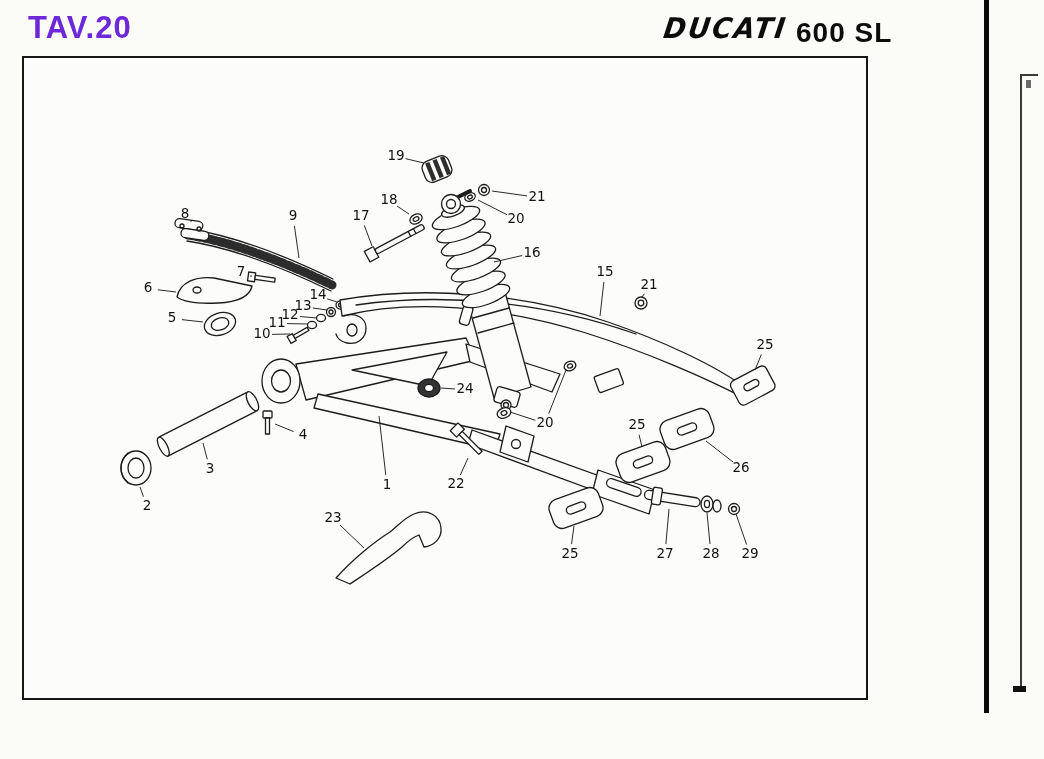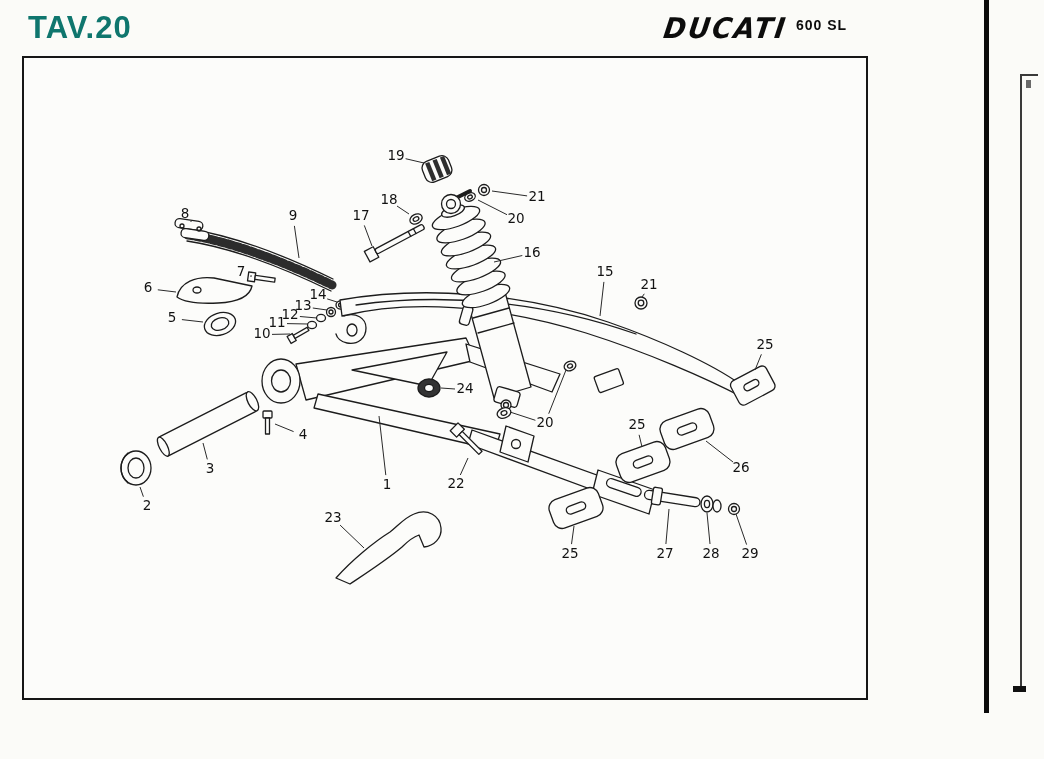--- a/index.html
+++ b/index.html
@@ -1,25 +1,25 @@
 <!DOCTYPE html>
 <html><head>
 <meta charset="utf-8">
 <style>
   * { margin:0; padding:0; box-sizing:border-box; }
   html,body { background:#e8e8e5; }
   body { width:1044px; height:759px; font-family:"Liberation Sans", sans-serif; }
   .page { position:relative; width:1044px; height:759px; background:#fbfbf8; overflow:hidden; }
 
   .tav-label { position:absolute; left:28px; top:10px; font-size:31px; font-weight:800;
-               letter-spacing:1px; color:#0f766e;text-align:center; }
+               letter-spacing:1px; color:#6d28d9;text-align:center; }
   .brand-logo { position:absolute; left:664px; top:13px; font-size:27px; font-weight:900;
                 font-style:italic; letter-spacing:2px; color:#0c0c0c;
                 transform:skewX(-8deg) scaleY(1.05); font-family:"DejaVu Sans", sans-serif; }
-  .model-label { position:absolute; left:796px; top:17px; font-size:14px; font-weight:800;
+  .model-label { position:absolute; left:796px; top:17px; font-size:28px; font-weight:800;
                  letter-spacing:1px; color:#0c0c0c; }
 
   .frame-box { position:absolute; left:22px; top:56px; width:846px; height:644px;
                border:2.5px solid #161616; background:#fcfcfa; }
 
   svg.diagram { position:absolute; left:0; top:0; width:1044px; height:759px; }
 
   .callout { font-family:"DejaVu Sans", sans-serif; font-size:13.5px; font-weight:500;
              fill:#121212; text-anchor:middle; }
   .leader { stroke:#2a2a2a; stroke-width:1; }

